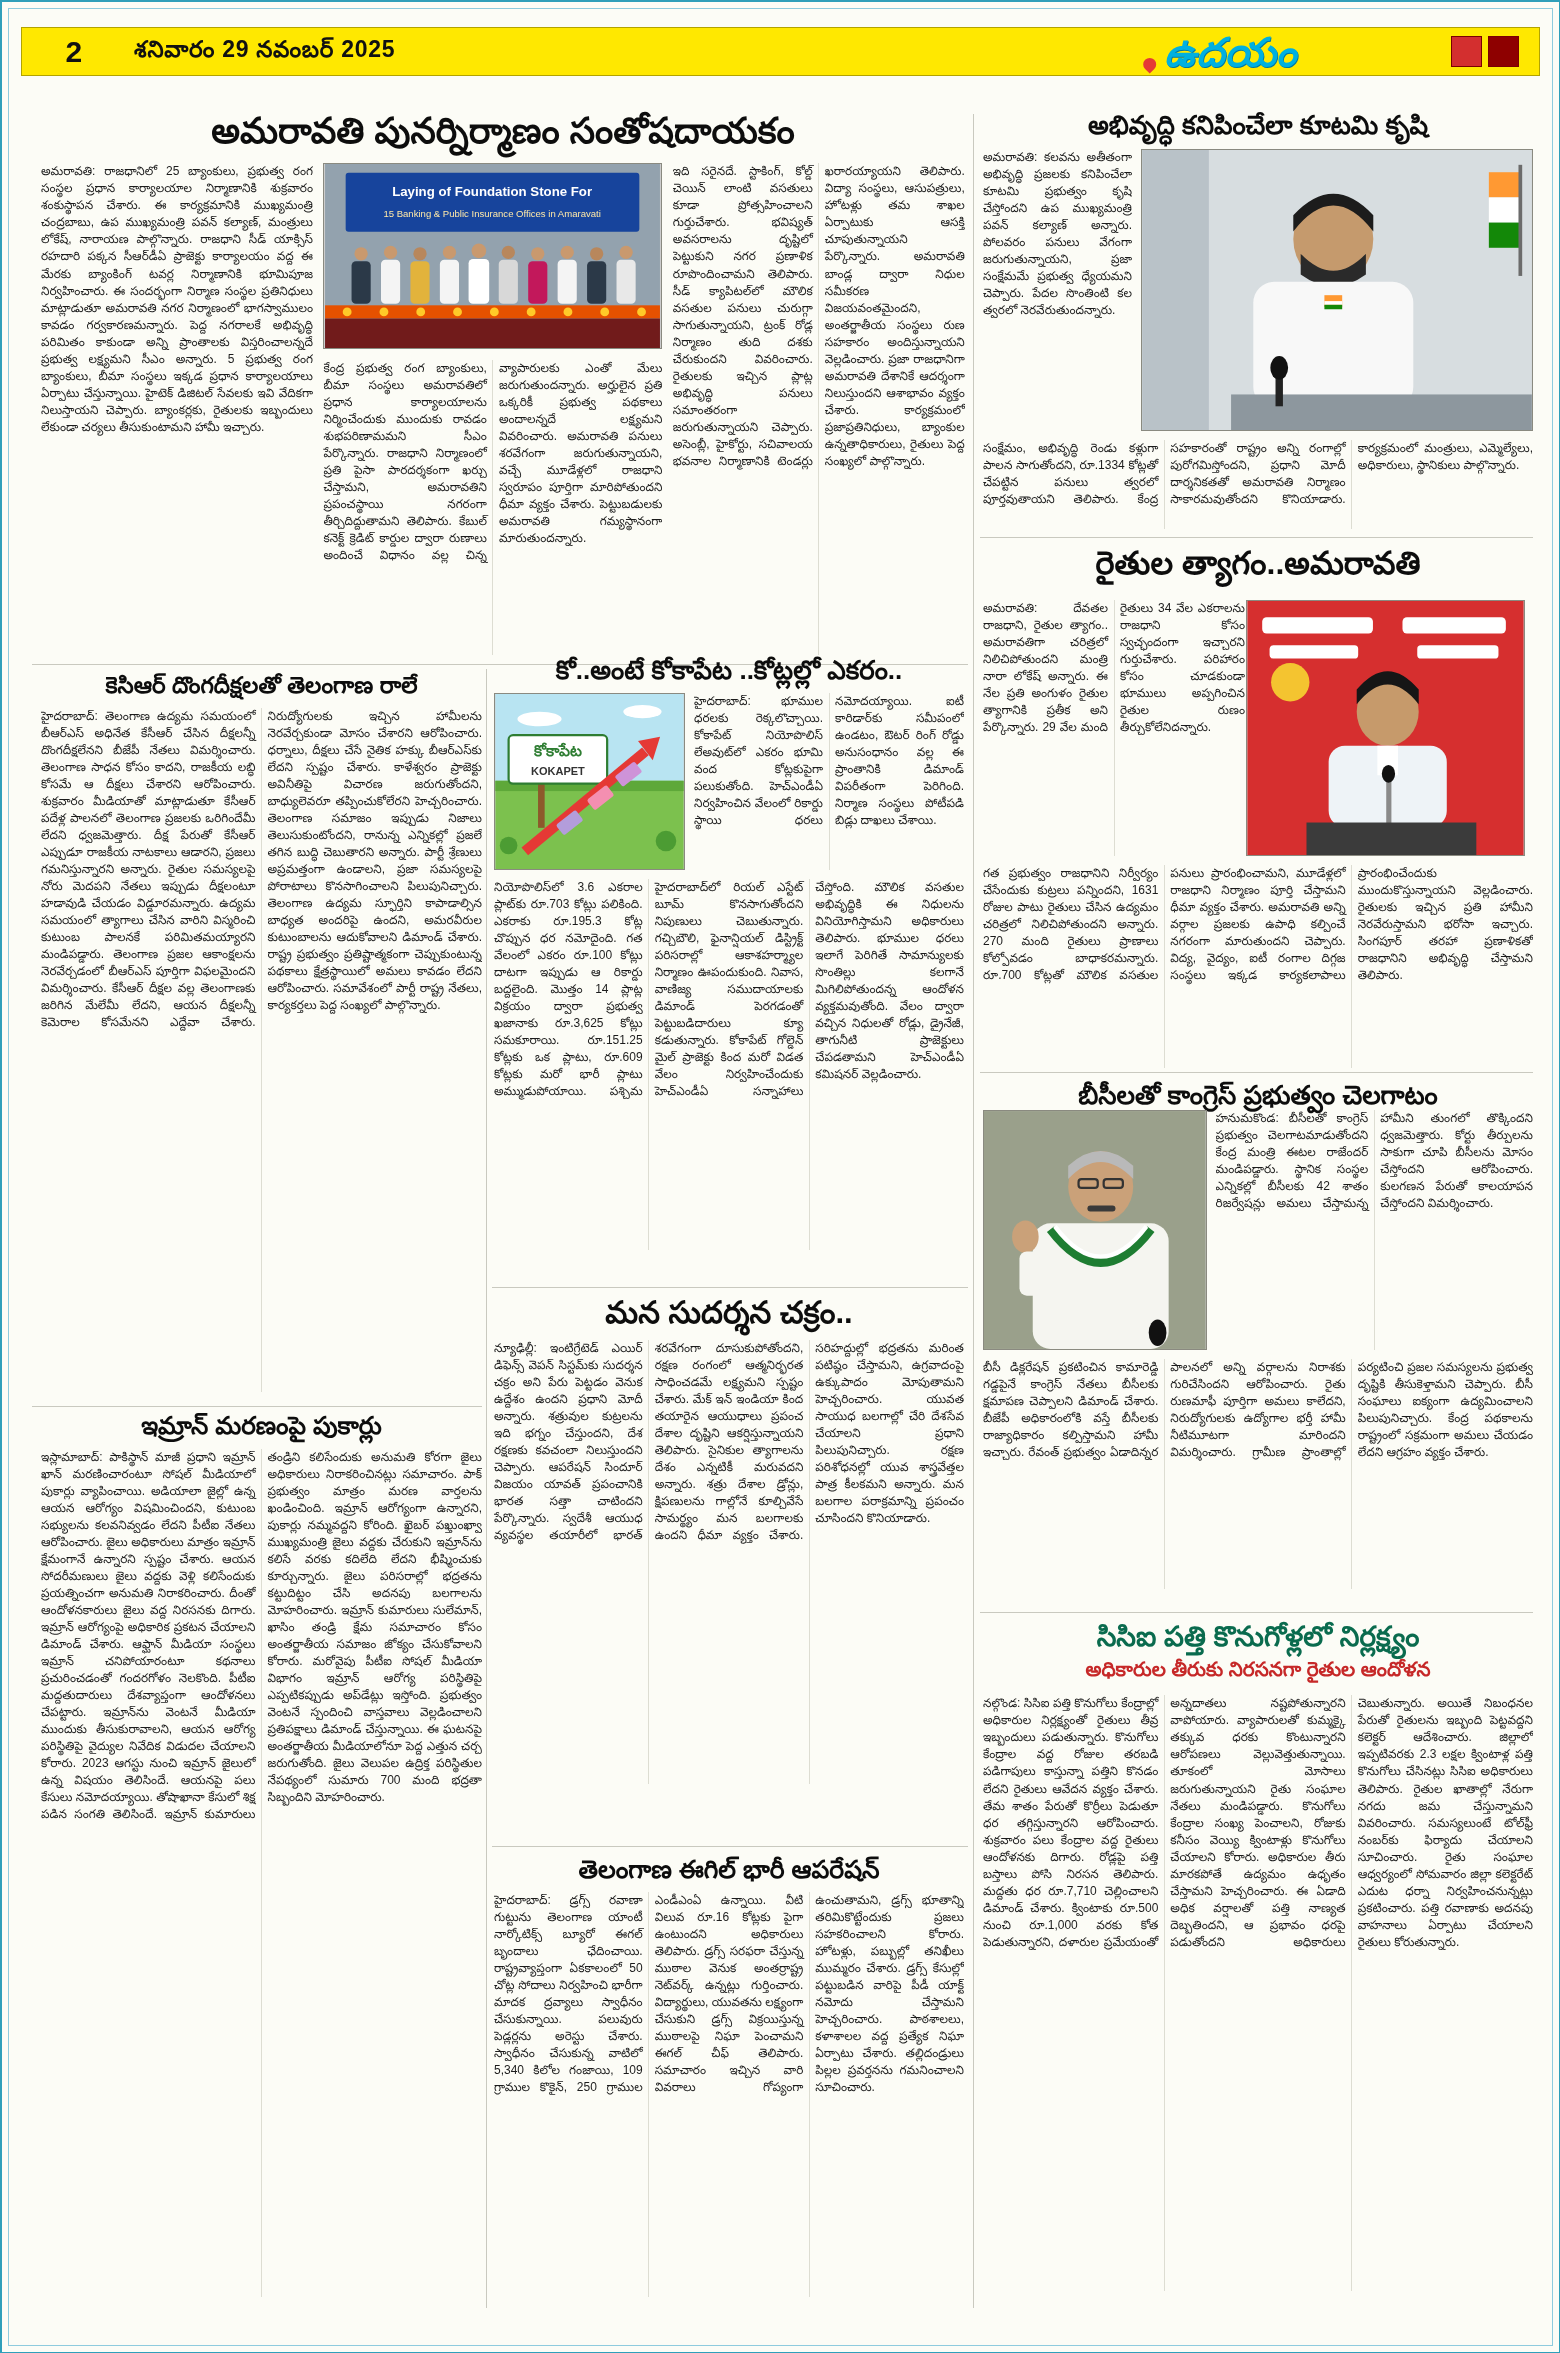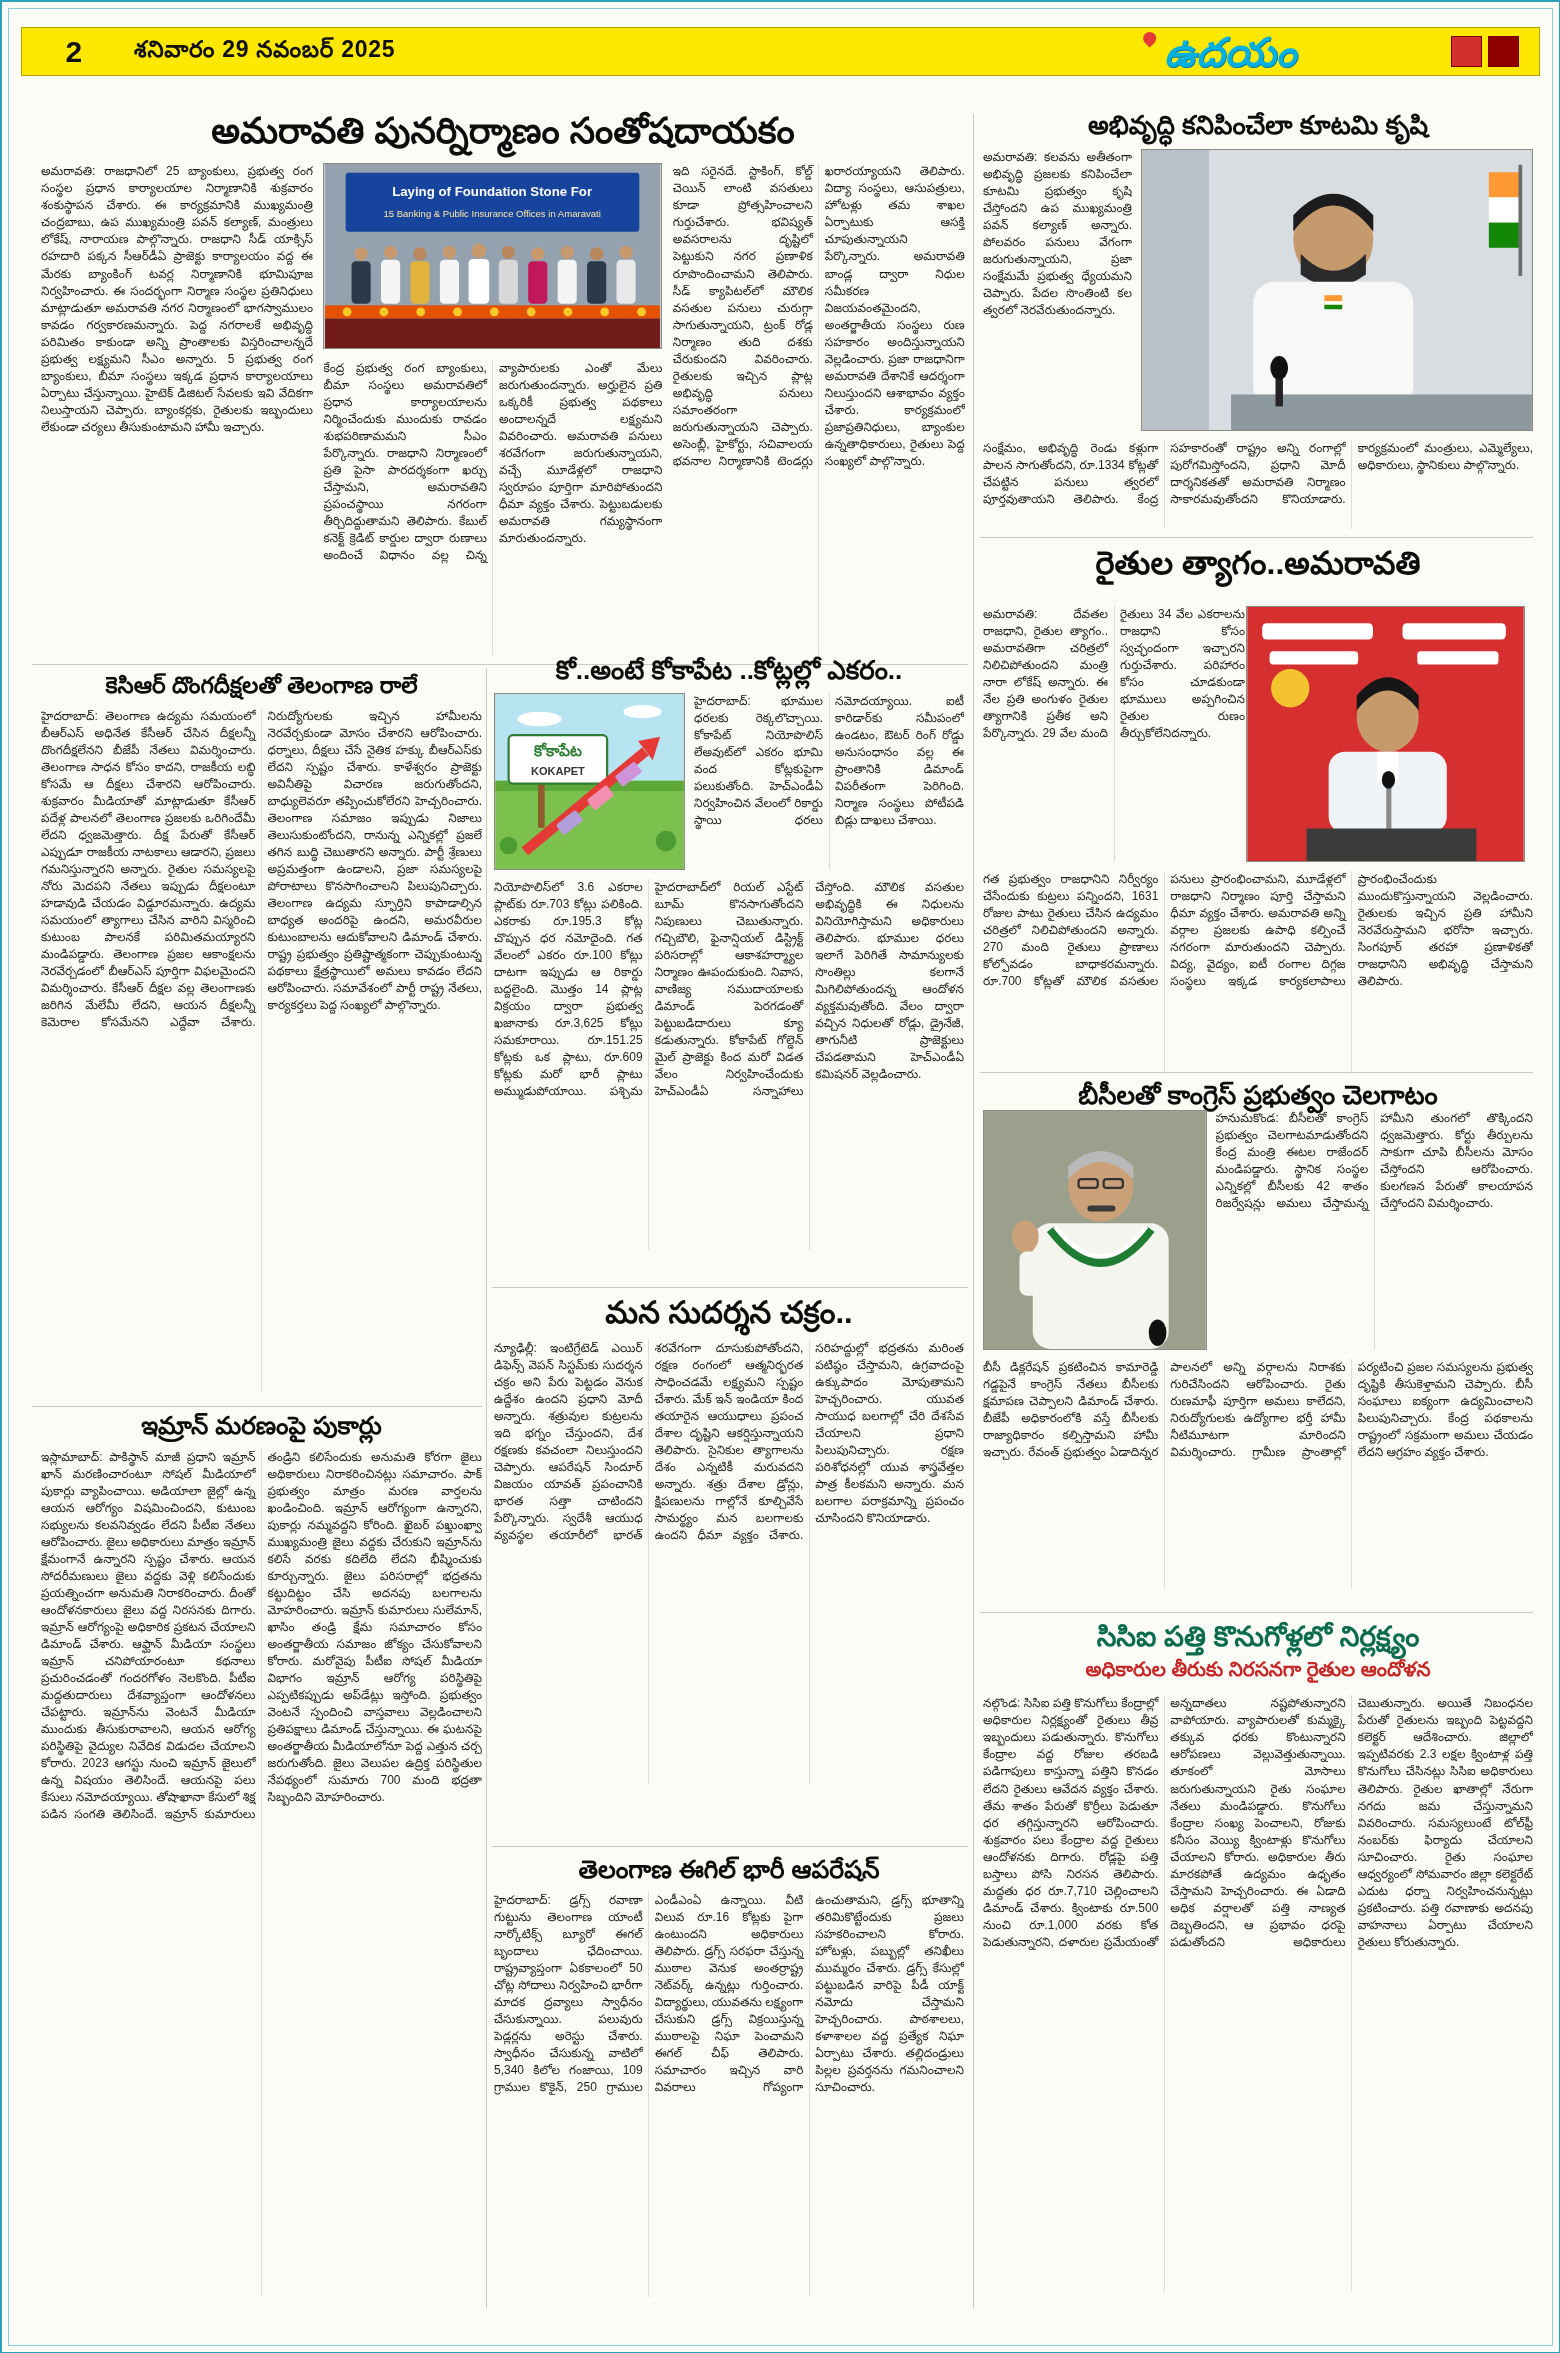--- a/index.html
+++ b/index.html
@@ -17,21 +17,21 @@
   }
 
   
   .header {
     position:absolute; left:19.4px; top:25px; right:19.4px; height:49px;
     background:#ffe800; border:0.7px solid #b2a300;
     display:flex; align-items:center; z-index:5;
   }
   .pgnum { font-size:30px; font-weight:800; color:#111; margin-left:43px; }
   .date  { font-size:23px; font-weight:800; color:#111; margin-left:52px; letter-spacing:0.7px; }
-  .mast  { margin-left:auto; margin-right:149px; display:flex; align-items:flex-start; }
+  .mast  { margin-left:auto; margin-right:149px; display:flex; align-items:flex-end; }
   .mast-accent {
     display:inline-block; width:13.4px; height:13.4px; background:#e53935;
     border-radius:50% 50% 0 50%; transform:rotate(45deg); margin-right:7.5px;
   }
   .mast-text {
     font-size:40px; font-weight:800; font-style:italic; color:#00b0e0;
     text-shadow:0.7px 0.7px 0 #0077a0; line-height:1;
   }
   .badges { display:flex; margin-right:19.4px; }
   .badge { width:31px; height:31px; margin-left:6px; border:0.7px solid #7a0000; }
@@ -167,21 +167,21 @@
         <rect x="120" y="330" width="406" height="48" fill="#8d979e"></rect>
         <rect x="180" y="300" width="10" height="46" fill="#222222"></rect>
         <ellipse cx="185" cy="294" rx="12" ry="16" fill="#111111"></ellipse>
       </svg>
     </div>
     <div class="bt cols3" style="height:89px;margin-top:9px">సంక్షేమం, అభివృద్ధి రెండు కళ్లుగా పాలన సాగుతోందని, రూ.1334 కోట్లతో చేపట్టిన పనులు త్వరలో పూర్తవుతాయని తెలిపారు. కేంద్ర సహకారంతో రాష్ట్రం అన్ని రంగాల్లో పురోగమిస్తోందని, ప్రధాని మోదీ దార్శనికతతో అమరావతి నిర్మాణం సాకారమవుతోందని కొనియాడారు. కార్యక్రమంలో మంత్రులు, ఎమ్మెల్యేలు, అధికారులు, స్థానికులు పాల్గొన్నారు.</div>
   </article>
 
   <article class="art" style="left:981px;top:544px;width:550px">
     <h1 class="h h-lg">రైతుల త్యాగం..అమరావతి</h1>
-    <div class="row" style="gap:1px;margin-top:24px">
+    <div class="row" style="gap:1px;margin-top:18px">
       <div class="bt cols2" style="width:262px;height:256px">అమరావతి: దేవతల రాజధాని, రైతుల త్యాగం.. అమరావతిగా చరిత్రలో నిలిచిపోతుందని మంత్రి నారా లోకేష్ అన్నారు. ఈ నేల ప్రతి అంగుళం రైతుల త్యాగానికి ప్రతీక అని పేర్కొన్నారు. 29 వేల మంది రైతులు 34 వేల ఎకరాలను రాజధాని కోసం స్వచ్ఛందంగా ఇచ్చారని గుర్తుచేశారు. పరిహారం కోసం చూడకుండా భూములు అప్పగించిన రైతుల రుణం తీర్చుకోలేనిదన్నారు.</div>
       <svg class="photo" width="279" height="256" viewBox="0 0 374 344">
         <rect width="374" height="344" fill="#d62f2f"></rect>
         <g fill="#ffffff">
           <rect x="20" y="22" width="150" height="22" rx="6"></rect>
           <rect x="210" y="22" width="140" height="22" rx="6"></rect>
           <rect x="30" y="60" width="120" height="18" rx="5"></rect>
           <rect x="230" y="60" width="110" height="18" rx="5"></rect>
         </g>
         <circle cx="58" cy="110" r="26" fill="#f4c430"></circle>

